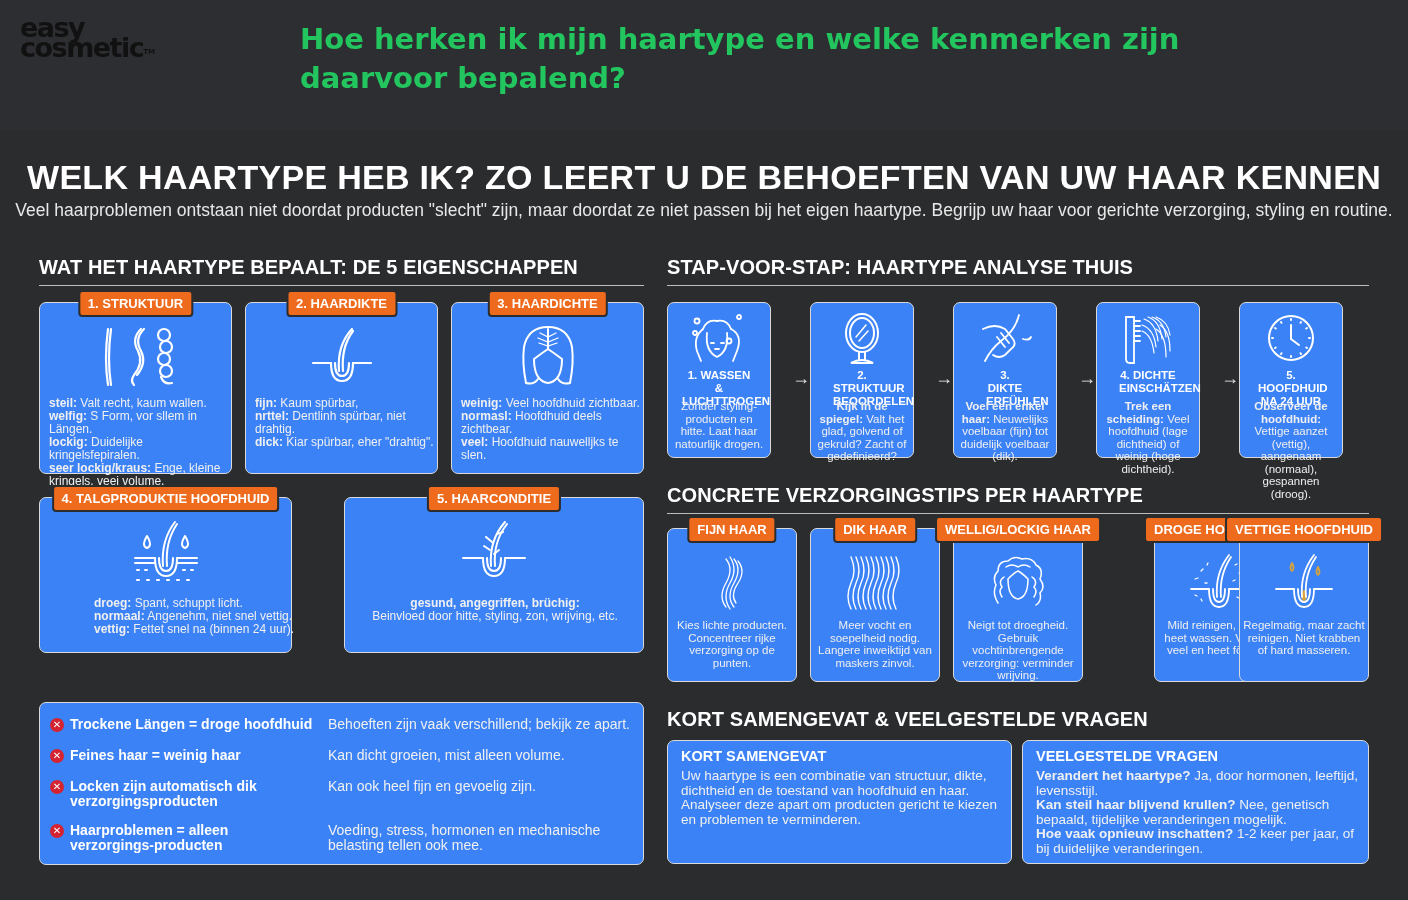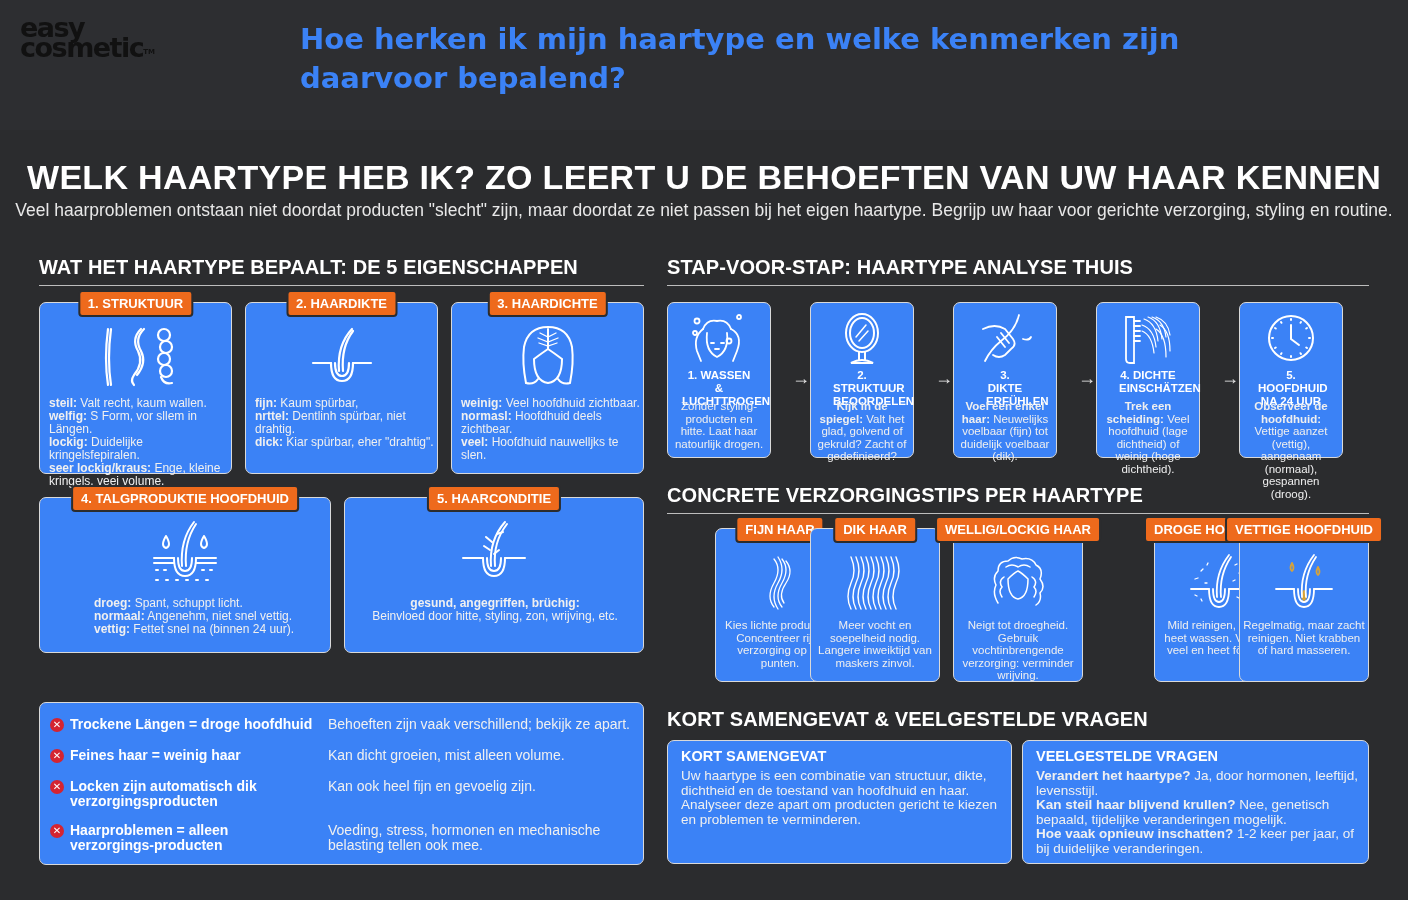--- a/index.html
+++ b/index.html
@@ -8,21 +8,21 @@
     background: #2b2c2f;
     font-family: "Liberation Sans", "DejaVu Sans", sans-serif;
     color: #ffffff;
     position: relative;
   }
   .topbar { position: absolute; left: 0; top: 0; width: 1408px; height: 130px; background: #2d2e31; }
   .logo { position: absolute; left: 20px; top: 18px; color: #111; font-family: "DejaVu Sans", sans-serif; font-weight: bold; line-height: 20px; letter-spacing: -1.5px; }
   .logo .l1 { font-size: 27px; display: block; }
   .logo .l2 { font-size: 27px; display: block; }
   .logo .tm { font-size: 7px; letter-spacing: 0; vertical-align: top; position: relative; top: 4px; }
-  .page-q { position: absolute; left: 300px; top: 20px; width: 880px; color: #3b82f6; font-family: "DejaVu Sans", sans-serif; font-weight: bold; font-size: 29px; line-height: 39px; }
+  .page-q { position: absolute; left: 300px; top: 20px; width: 880px; color: #22c55e; font-family: "DejaVu Sans", sans-serif; font-weight: bold; font-size: 29px; line-height: 39px; }
 
   .infographic { position: absolute; left: 0; top: 130px; width: 1408px; height: 770px; background: #2b2c2e; }
   .main-title { position: absolute; left: 0; top: 28px; width: 1408px; text-align: center; font-weight: bold; font-size: 34px; letter-spacing: 0.3px; color: #fff; }
   .main-sub { position: absolute; left: 0; top: 70px; width: 1408px; text-align: center; font-size: 17.5px; color: #e8e8e8; }
 
   .sec-h { position: absolute; font-weight: bold; font-size: 20px; color: #fff; letter-spacing: 0.1px; }
   .sec-rule { position: absolute; height: 1px; background: #bdbdbd; }
 
   .card { position: absolute; border: 1.5px solid #d9d9d9; border-radius: 7px; background: #3b82f6; }
   .badge { position: absolute; top: -13px; left: 50%; transform: translateX(-50%); background: #ee6a1c; color: #fff; font-weight: bold; font-size: 13px; padding: 4px 8px; border-radius: 4px; white-space: nowrap; border: 2px solid #2b2c2e; }
@@ -123,21 +123,21 @@
         <path d="M22 10 L30 14 L38 10 M20 15 L30 19 L40 15 M21 20 L30 23 L39 20" stroke-width="1.3"></path>
       </svg>
     </div>
     <div class="card-text" style="left:9px; top:94px; width:180px;">
       <div><b>weinig:</b><span> Veel hoofdhuid zichtbaar.</span></div>
       <div><b>normasl:</b><span> Hoofdhuid deels zichtbear.</span></div>
       <div><b>veel:</b><span> Hoofdhuid nauwelljks te slen.</span></div>
     </div>
   </div>
 
-  <div class="card" style="left:39px; top:367px; width:292px; height:156px;">
+  <div class="card" style="left:39px; top:367px; width:253px; height:156px;">
     <div class="badge">4. TALGPRODUKTIE HOOFDHUID</div>
     <div class="card-icon" style="top:22px;">
       <svg width="70" height="64" viewBox="0 0 70 64" fill="none" stroke="#fff" stroke-width="2" stroke-linecap="round">
         <path d="M4 38 H24 M46 38 H66 M4 43 H24 M46 43 H66"></path>
         <path d="M24 38 Q24 56 35 56 Q46 56 46 38"></path>
         <path d="M28 38 Q28 51 35 51 Q42 51 42 38"></path>
         <path d="M32 46 Q30 20 44 2"></path>
           <path d="M36 46 Q34 22 46 4"></path>
         <path d="M16 16 Q10 26 16 28 Q22 26 16 16"></path>
         <path d="M54 16 Q48 26 54 28 Q60 26 54 16"></path>
@@ -263,21 +263,21 @@
         <path d="M25 6 v1 M25 43 v1 M6 25 h1 M43 25 h1 M35 9 l-.5 .8 M41 15 l-.8 .5 M15 9 l.5 .8 M9 15 l.8 .5 M41 35 l-.8 -.5 M35 41 l-.5 -.8 M15 41 l.5 -.8 M9 35 l.8 -.5"></path>
       </svg>
     </div>
     <div class="step-title" style="padding:0 18px;">5. HOOFDHUID NA 24 UUR</div>
     <div class="step-text"><b>Observeer de hoofdhuid:</b> <span>Vettige aanzet (vettig), aangenaam (normaal), gespannen (droog).</span></div>
   </div>
 
   <div class="sec-h" style="left:667px; top:354px;">CONCRETE VERZORGINGSTIPS PER HAARTYPE</div>
   <div class="sec-rule" style="left:667px; top:383px; width:702px;"></div>
 
-  <div class="card tip" style="left:667px;margin-left:48px;">
+  <div class="card tip" style="left:667px;">
     <div class="badge">FIJN HAAR</div>
     <div class="card-icon" style="top:26px;">
       <svg width="40" height="56" viewBox="0 0 40 56" fill="none" stroke="#fff" stroke-width="1.3" stroke-linecap="round">
         <path d="M14 4 Q22 14 14 28 Q6 42 14 52"></path>
           <path d="M18 2 Q26 14 18 28 Q10 42 18 54"></path>
         <path d="M22 4 Q30 14 22 28 Q14 42 22 52"></path>
           <path d="M26 6 Q34 16 26 28 Q18 40 24 48"></path>
       </svg>
     </div>
     <div class="tip-text">Kies lichte producten. Concentreer rijke verzorging op de punten.</div>

